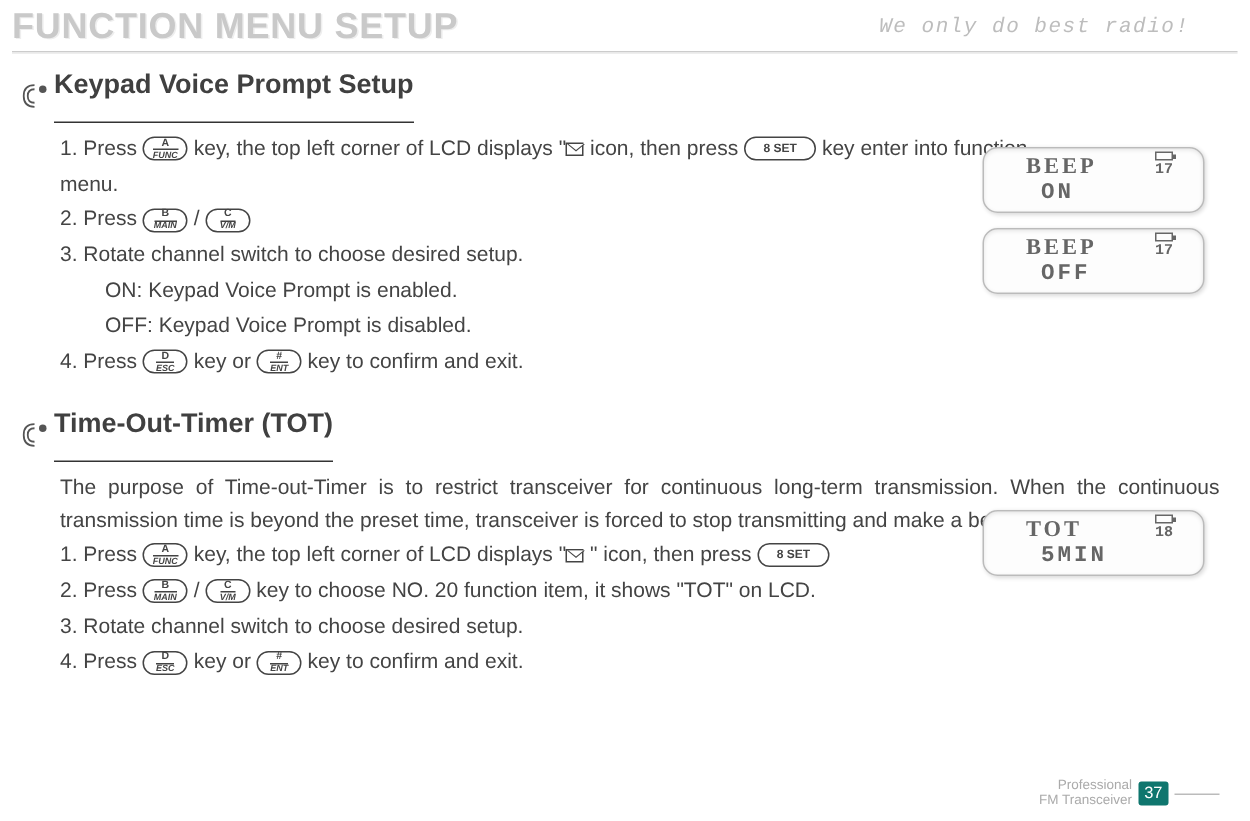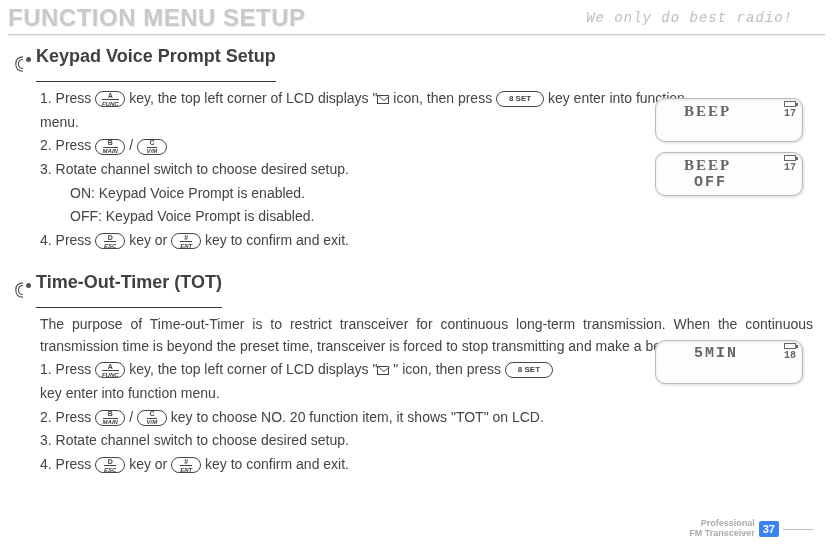--- a/index.html
+++ b/index.html
@@ -149,21 +149,21 @@
     font-weight: bold;
     font-size: 15px;
     letter-spacing: 2px;
     color: #666;
     padding: 4px 8px;
     line-height: 1.15;
   }
   .lcd .num {
     position: absolute;
     top: 2px;
-    right: 6px;
+    right: 20px;
     font-size: 10px;
     letter-spacing: 0;
     text-align: right;
   }
   .lcd .batt {
     width: 12px;
     height: 6px;
     border: 1px solid #666;
     position: relative;
     margin-left: auto;
@@ -181,29 +181,28 @@
   .lcd-line1, .lcd-line2 { padding-left: 20px; font-family: Liberation Serif, serif; }
   .lcd2-line2 { padding-left: 30px; }
   .footer {
     position: absolute;
     bottom: 8px;
     right: 20px;
     display: flex;
     align-items: center;
     font-size: 9px;
     color: #aaa;
-    font-weight: bold;
   }
   .footer-text {
     text-align: right;
     line-height: 1.1;
     margin-right: 4px;
   }
   .page-num {
-    background: #3b82f6;
+    background: #0f766e;
     color: #fff;
     font-size: 11px;
     padding: 2px 4px;
     border-radius: 2px;
   }
   .footer-line {
     width: 30px;
     height: 1px;
     background: #bbb;
     margin-left: 4px;
@@ -212,28 +211,30 @@
 </head>
 <body>
 
 <div class="page-title">FUNCTION MENU SETUP</div>
 <div class="tagline">We only do best radio!</div>
 <div class="divider"></div>
 
 <div class="lcd" style="top:98px;">
   <div class="num"><div class="batt"></div><span>17</span></div>
   <div class="lcd-line1">BEEP</div>
+  <div class="lcd2-line2">ON</div>
 </div>
 <div class="lcd" style="top:152px;">
   <div class="num"><div class="batt"></div><span>17</span></div>
   <div class="lcd-line1">BEEP</div>
   <div class="lcd2-line2">OFF</div>
 </div>
 <div class="lcd" style="top:340px;">
   <div class="num"><div class="batt"></div><span>18</span></div>
+  <div class="lcd-line1">TOT</div>
   <div class="lcd2-line2">5MIN</div>
 </div>
 
 <div class="section">
   <div class="section-header">
     <svg class="wave-icon" viewBox="0 0 20 20">
       <path d="M2 10 Q2 2 10 2" fill="none" stroke="#555" stroke-width="1.3"></path>
       <path d="M5 10 Q5 5 10 5" fill="none" stroke="#555" stroke-width="1.3"></path>
       <path d="M2 10 Q2 18 10 18" fill="none" stroke="#555" stroke-width="1.3"></path>
       <path d="M5 10 Q5 15 10 15" fill="none" stroke="#555" stroke-width="1.3"></path>
@@ -317,21 +318,20 @@
             <span class="key-top">A</span>
             <span class="key-bot">FUNC</span>
           </span>
         </span>
       <span> key, the top left corner of LCD displays "</span><span class="env-icon"></span>
       <span>" icon, then press </span>
       <span class="key-btn key-wide">
           <span>8 SET</span>
         </span>
     </div>
-    <div class="step">key enter into function menu.</div>
     <div class="step">
       <span>2. Press </span>
       <span class="key-btn">
           <span class="key-stack">
             <span class="key-top">B</span>
             <span class="key-bot">MAIN</span>
           </span>
         </span>
       <span>/</span>
       <span class="key-btn">

